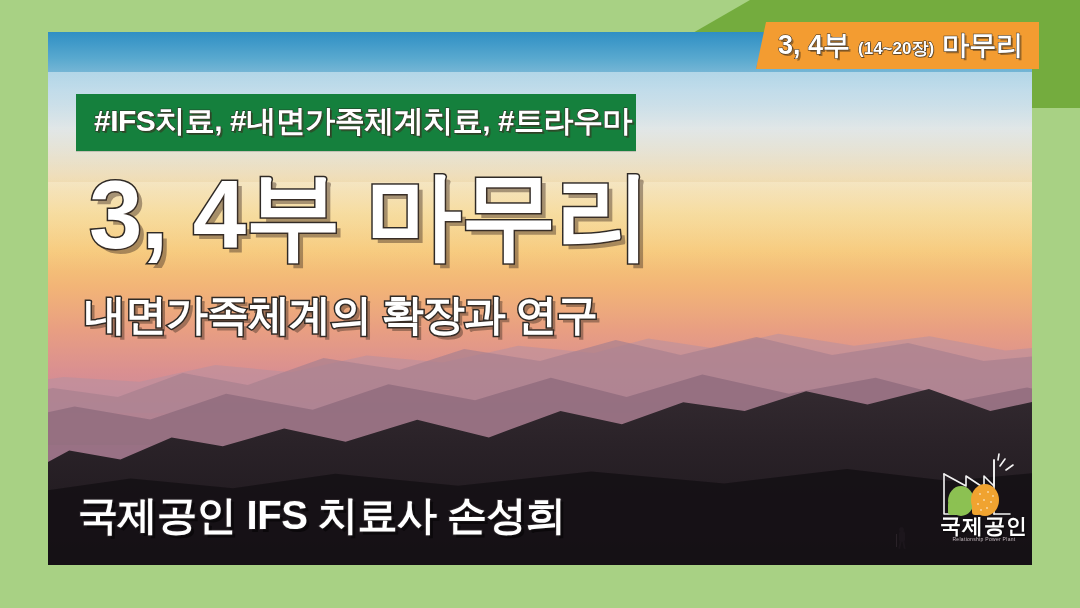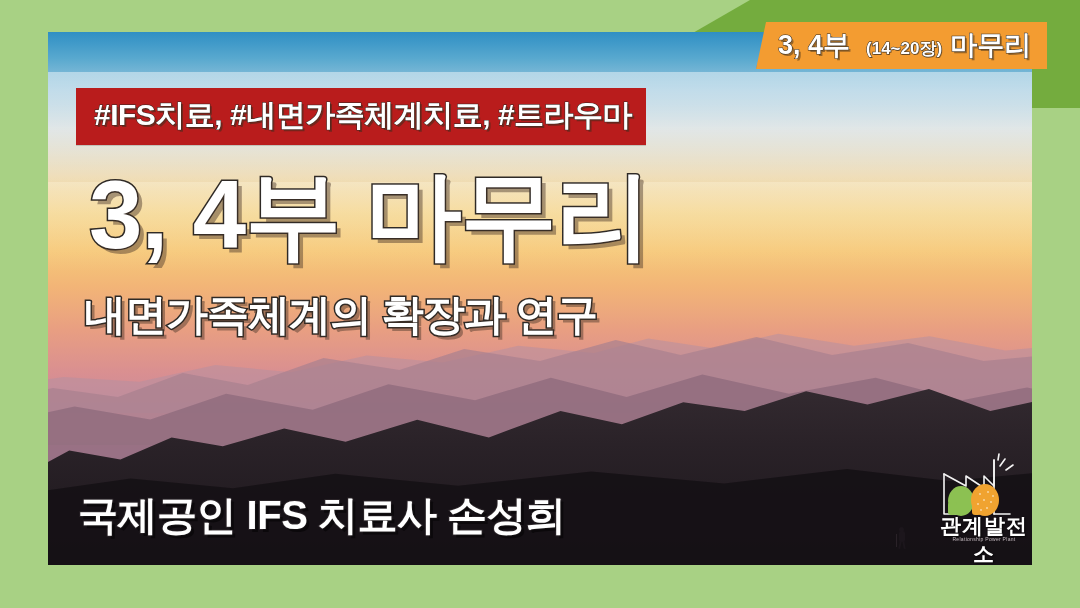--- a/index.html
+++ b/index.html
@@ -97,23 +97,23 @@
   .hiker{position:absolute;left:848px;top:495px;width:12px;height:22px;}
   .hiker i{position:absolute;background:#1c161c;display:block;}
   .hiker .head{width:5px;height:5px;border-radius:50%;left:3px;top:0;}
   .hiker .body{width:6px;height:11px;left:3px;top:4px;border-radius:2px;}
   .hiker .leg1{width:2px;height:8px;left:3px;top:14px;transform:rotate(10deg);}
   .hiker .leg2{width:2px;height:8px;left:7px;top:14px;transform:rotate(-12deg);}
   .hiker .pole{width:1px;height:13px;left:0px;top:7px;background:#2a2228;}
 
   
   .hashbar{
-    position:absolute;left:76px;top:88px;
-    background:#b91c1c;
-    padding:7px 14px 9px 18px;
+    position:absolute;left:76px;top:94px;
+    background:#15803d;
+    padding:7px 4px 9px 18px;
     box-shadow:0 1px 0 rgba(0,0,0,.15);
   }
   .hashbar span{
     font-size:30px;font-weight:bold;color:#ffffff;letter-spacing:-.5px;
     -webkit-text-stroke:1px #2e2a26;
     paint-order:stroke fill;
     text-shadow:2px 2px 0 rgba(60,45,30,.55);
     white-space:nowrap;
   }
 
@@ -153,21 +153,21 @@
     box-shadow:0 1px 0 rgba(0,0,0,.18);
   }
   .topbanner .big{
     font-size:27px;font-weight:bold;color:#ffffff;
     -webkit-text-stroke:1px #2e2a26;paint-order:stroke fill;
     text-shadow:2px 2px 0 rgba(60,45,30,.5);white-space:nowrap;
   }
   .topbanner .small{
     font-size:17px;font-weight:bold;color:#ffffff;
     -webkit-text-stroke:1px #2e2a26;paint-order:stroke fill;
-    text-shadow:1px 1px 0 rgba(60,45,30,.5);white-space:nowrap;margin-left:8px;
+    text-shadow:1px 1px 0 rgba(60,45,30,.5);white-space:nowrap;
   }
 
   
   .logo{position:absolute;left:932px;top:452px;width:104px;height:104px;}
   .logo svg{display:block;}
   .logo-text{
     position:absolute;left:0;top:60px;width:104px;text-align:center;
     font-size:21px;font-weight:bold;color:#ffffff;letter-spacing:1px;
     text-shadow:1px 1px 2px rgba(0,0,0,.75);
   }
@@ -239,17 +239,17 @@
         <circle cx="48" cy="42" r="1"></circle>
           <circle cx="56" cy="40" r="1"></circle>
           <circle cx="52" cy="48" r="1"></circle>
         <circle cx="59" cy="50" r="1"></circle>
           <circle cx="46" cy="52" r="1"></circle>
           <circle cx="55" cy="56" r="1"></circle>
         <circle cx="49" cy="58" r="1"></circle>
           <circle cx="61" cy="44" r="1"></circle>
       </g>
     </svg>
-    <div class="logo-text">관계발전소</div>
+    <div class="logo-text">국제공인</div>
     <div class="logo-sub">Relationship Power Plant</div>
   </div>
 
 </div>
 
 </body></html>

